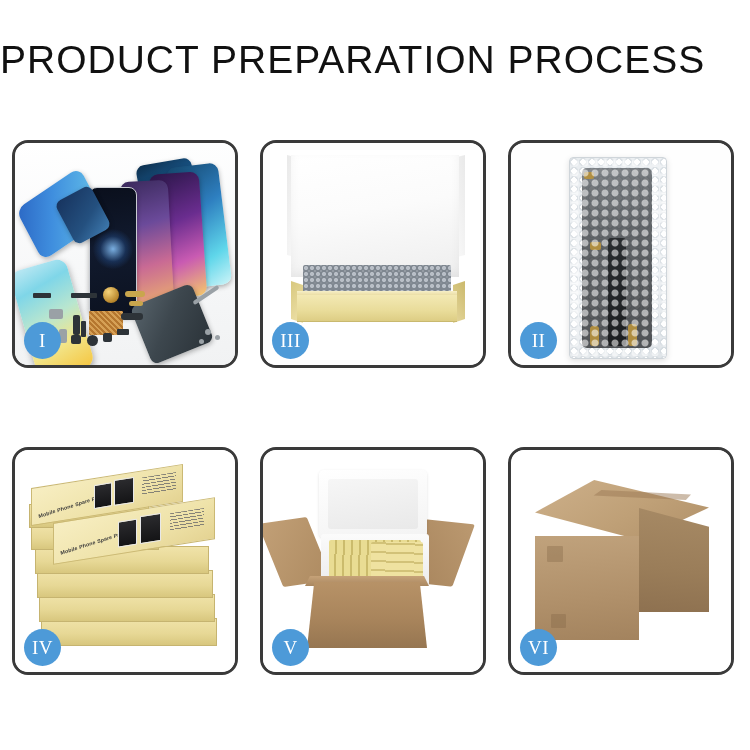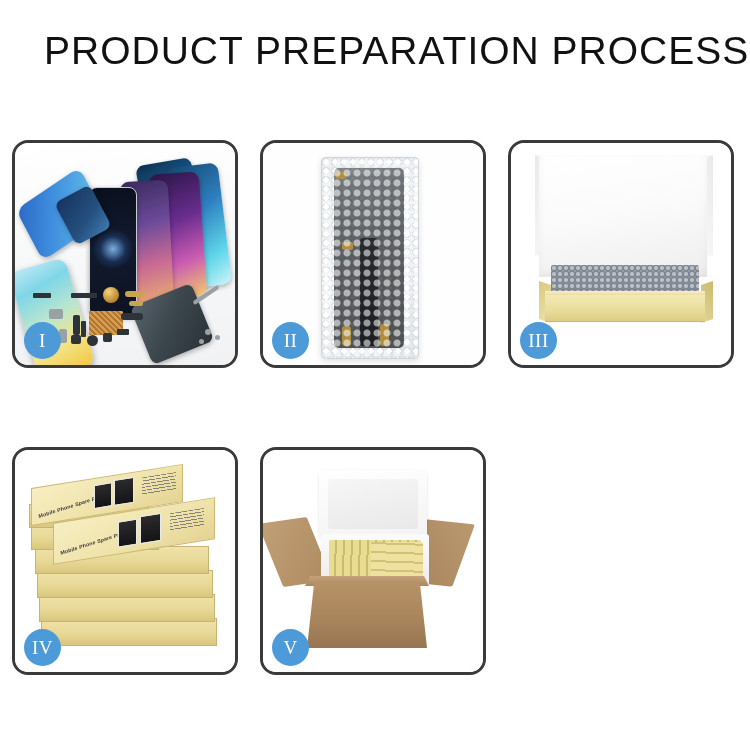--- a/index.html
+++ b/index.html
@@ -11,23 +11,22 @@
     width: 750px;
     height: 750px;
     font-family: "Liberation Sans", sans-serif;
     overflow: hidden;
     position: relative;
   }
 
   
   .header {
     width: 653px;
-    padding-top: 29px;
+    padding-top: 38px;
     text-align: center;
-    margin-left: 44px;
   }
   .title {
     font-family: "Liberation Sans", sans-serif;
     font-size: 39px;
     font-weight: 400;
     letter-spacing: 1.0px;
     color: #111111;
     line-height: 44px;
     white-space: nowrap;
   }
@@ -393,49 +392,49 @@
       <div class="part" style="left:18px;top:150px;width:18px;height:5px;"></div>
       <div class="part light" style="left:190px;top:186px;width:6px;height:6px;border-radius:50%;"></div>
       <div class="part light" style="left:200px;top:192px;width:5px;height:5px;border-radius:50%;"></div>
       <div class="part light" style="left:184px;top:196px;width:5px;height:5px;border-radius:50%;"></div>
       <div class="part light" style="left:176px;top:150px;width:30px;height:4px;transform:rotate(-34deg);border-radius:2px;"></div>
     </div>
     <div class="badge">I</div>
   </div>
 
   <div class="panel">
+    <div class="panel-inner p3">
+      <div class="foamlid-left"></div>
+      <div class="foamlid-right"></div>
+      <div class="foamlid"></div>
+      <div class="bubblelayer"></div>
+      <div class="yellowbox-leftwall"></div>
+      <div class="yellowbox-rightwall"></div>
+      <div class="yellowbox-rim"></div>
+      <div class="yellowbox-front"></div>
+    </div>
+    <div class="badge">III</div>
+  </div>
+
+  <div class="panel">
     <div class="panel-inner p2">
       <div class="bubblepack">
         <div class="bp-inner"></div>
         <div class="bp-flex"></div>
         <div class="bp-conn" style="left:14px;top:14px;width:10px;height:7px;"></div>
         <div class="bp-conn" style="left:20px;top:84px;width:11px;height:8px;"></div>
         <div class="bp-conn" style="left:20px;top:168px;width:9px;height:20px;border-radius:3px;"></div>
         <div class="bp-conn" style="left:58px;top:166px;width:9px;height:22px;border-radius:3px;"></div>
         <div class="bp-overlay"></div>
       </div>
     </div>
     <div class="badge">II</div>
   </div>
 
   <div class="panel">
-    <div class="panel-inner p3">
-      <div class="foamlid-left"></div>
-      <div class="foamlid-right"></div>
-      <div class="foamlid"></div>
-      <div class="bubblelayer"></div>
-      <div class="yellowbox-leftwall"></div>
-      <div class="yellowbox-rightwall"></div>
-      <div class="yellowbox-rim"></div>
-      <div class="yellowbox-front"></div>
-    </div>
-    <div class="badge">III</div>
-  </div>
-
-  <div class="panel">
     <div class="panel-inner p4">
       <div class="stack">
 
         <div class="sbox" style="left:14px;top:152px;width:174px;height:26px;"></div>
         <div class="sbox" style="left:12px;top:128px;width:174px;height:26px;"></div>
         <div class="sbox" style="left:10px;top:104px;width:174px;height:26px;"></div>
         <div class="sbox" style="left:8px;top:80px;width:172px;height:26px;"></div>
         <div class="sbox" style="left:4px;top:58px;width:126px;height:24px;"></div>
         <div class="sbox" style="left:2px;top:38px;width:118px;height:22px;"></div>
 
@@ -464,14 +463,25 @@
       <div class="foam-lid5"></div>
       <div class="foam-body5"></div>
       <div class="yellowpacks"></div>
       <div class="yellowpacks2"></div>
       <div class="carton-rimtop"></div>
       <div class="carton-front"></div>
     </div>
     <div class="badge">V</div>
   </div>
 
+  <div class="panel">
+    <div class="panel-inner p6">
+      <div class="c6-top"></div>
+      <div class="c6-seam"></div>
+      <div class="c6-side"></div>
+      <div class="c6-front"></div>
+      <div class="c6-tab" style="left:36px;top:96px;width:16px;height:16px;"></div>
+      <div class="c6-tab" style="left:40px;top:164px;width:15px;height:14px;"></div>
+    </div>
+    <div class="badge">VI</div>
+  </div>
 
 </div>
 
 </body></html>

